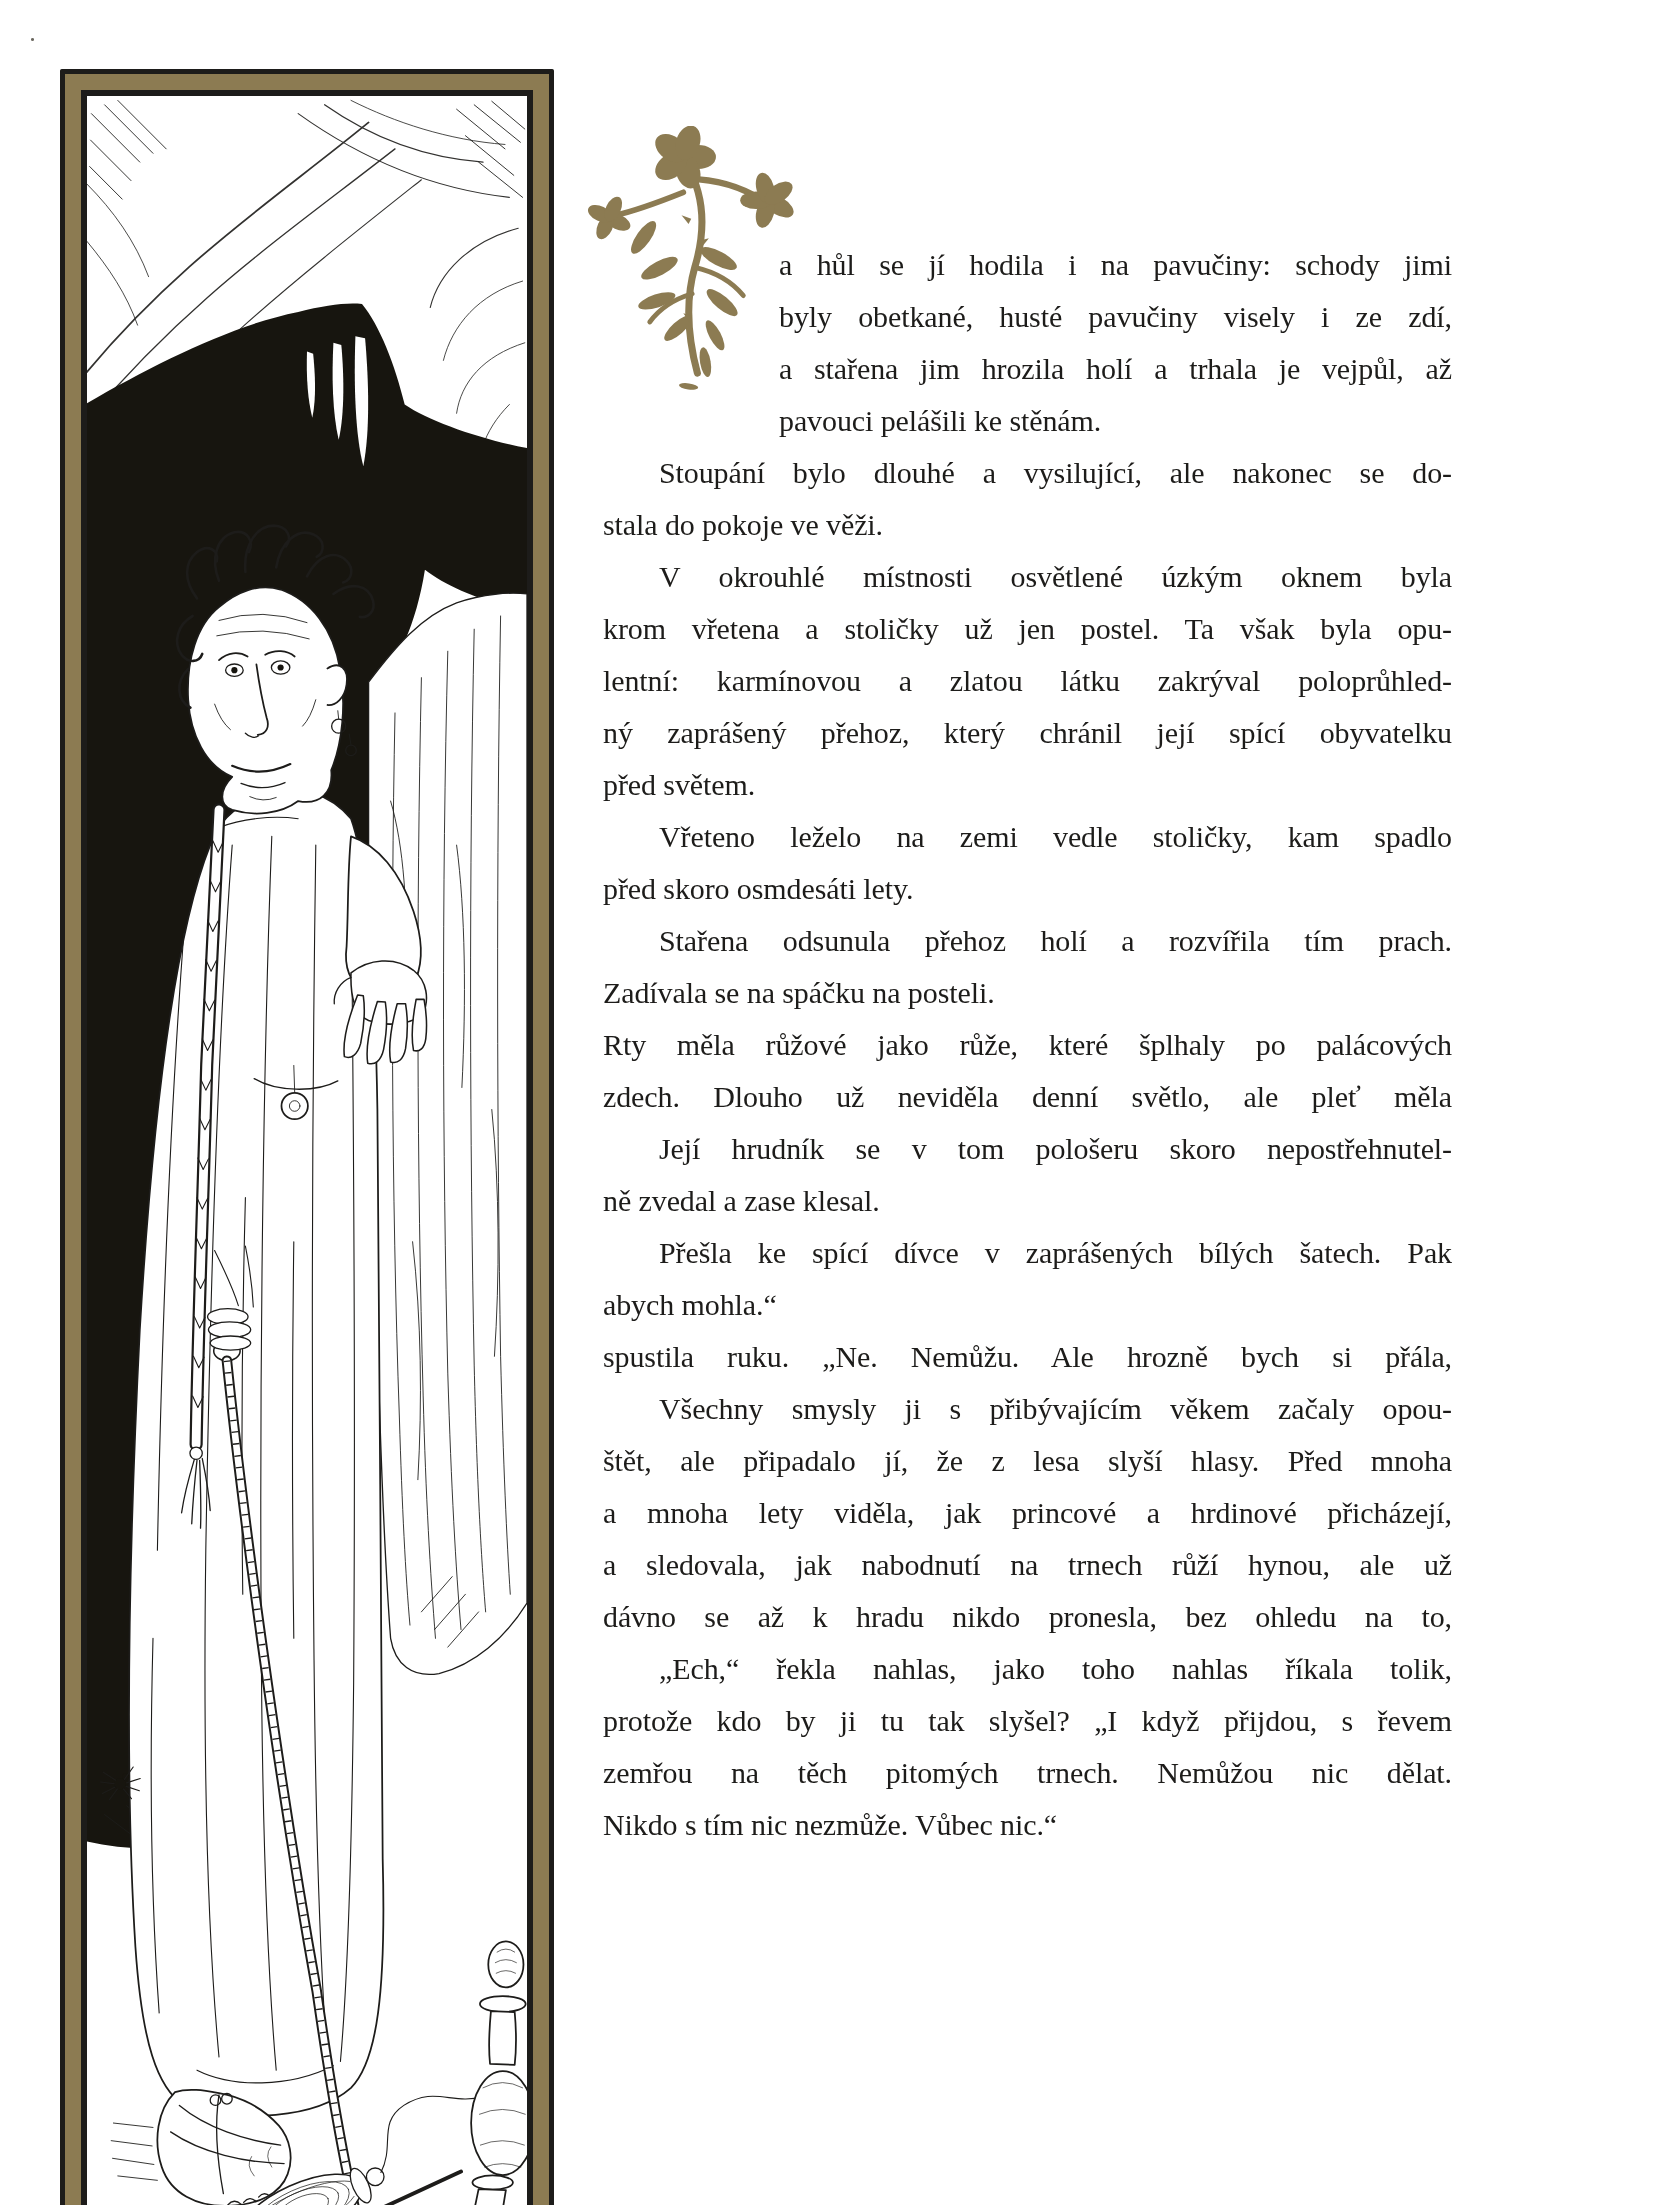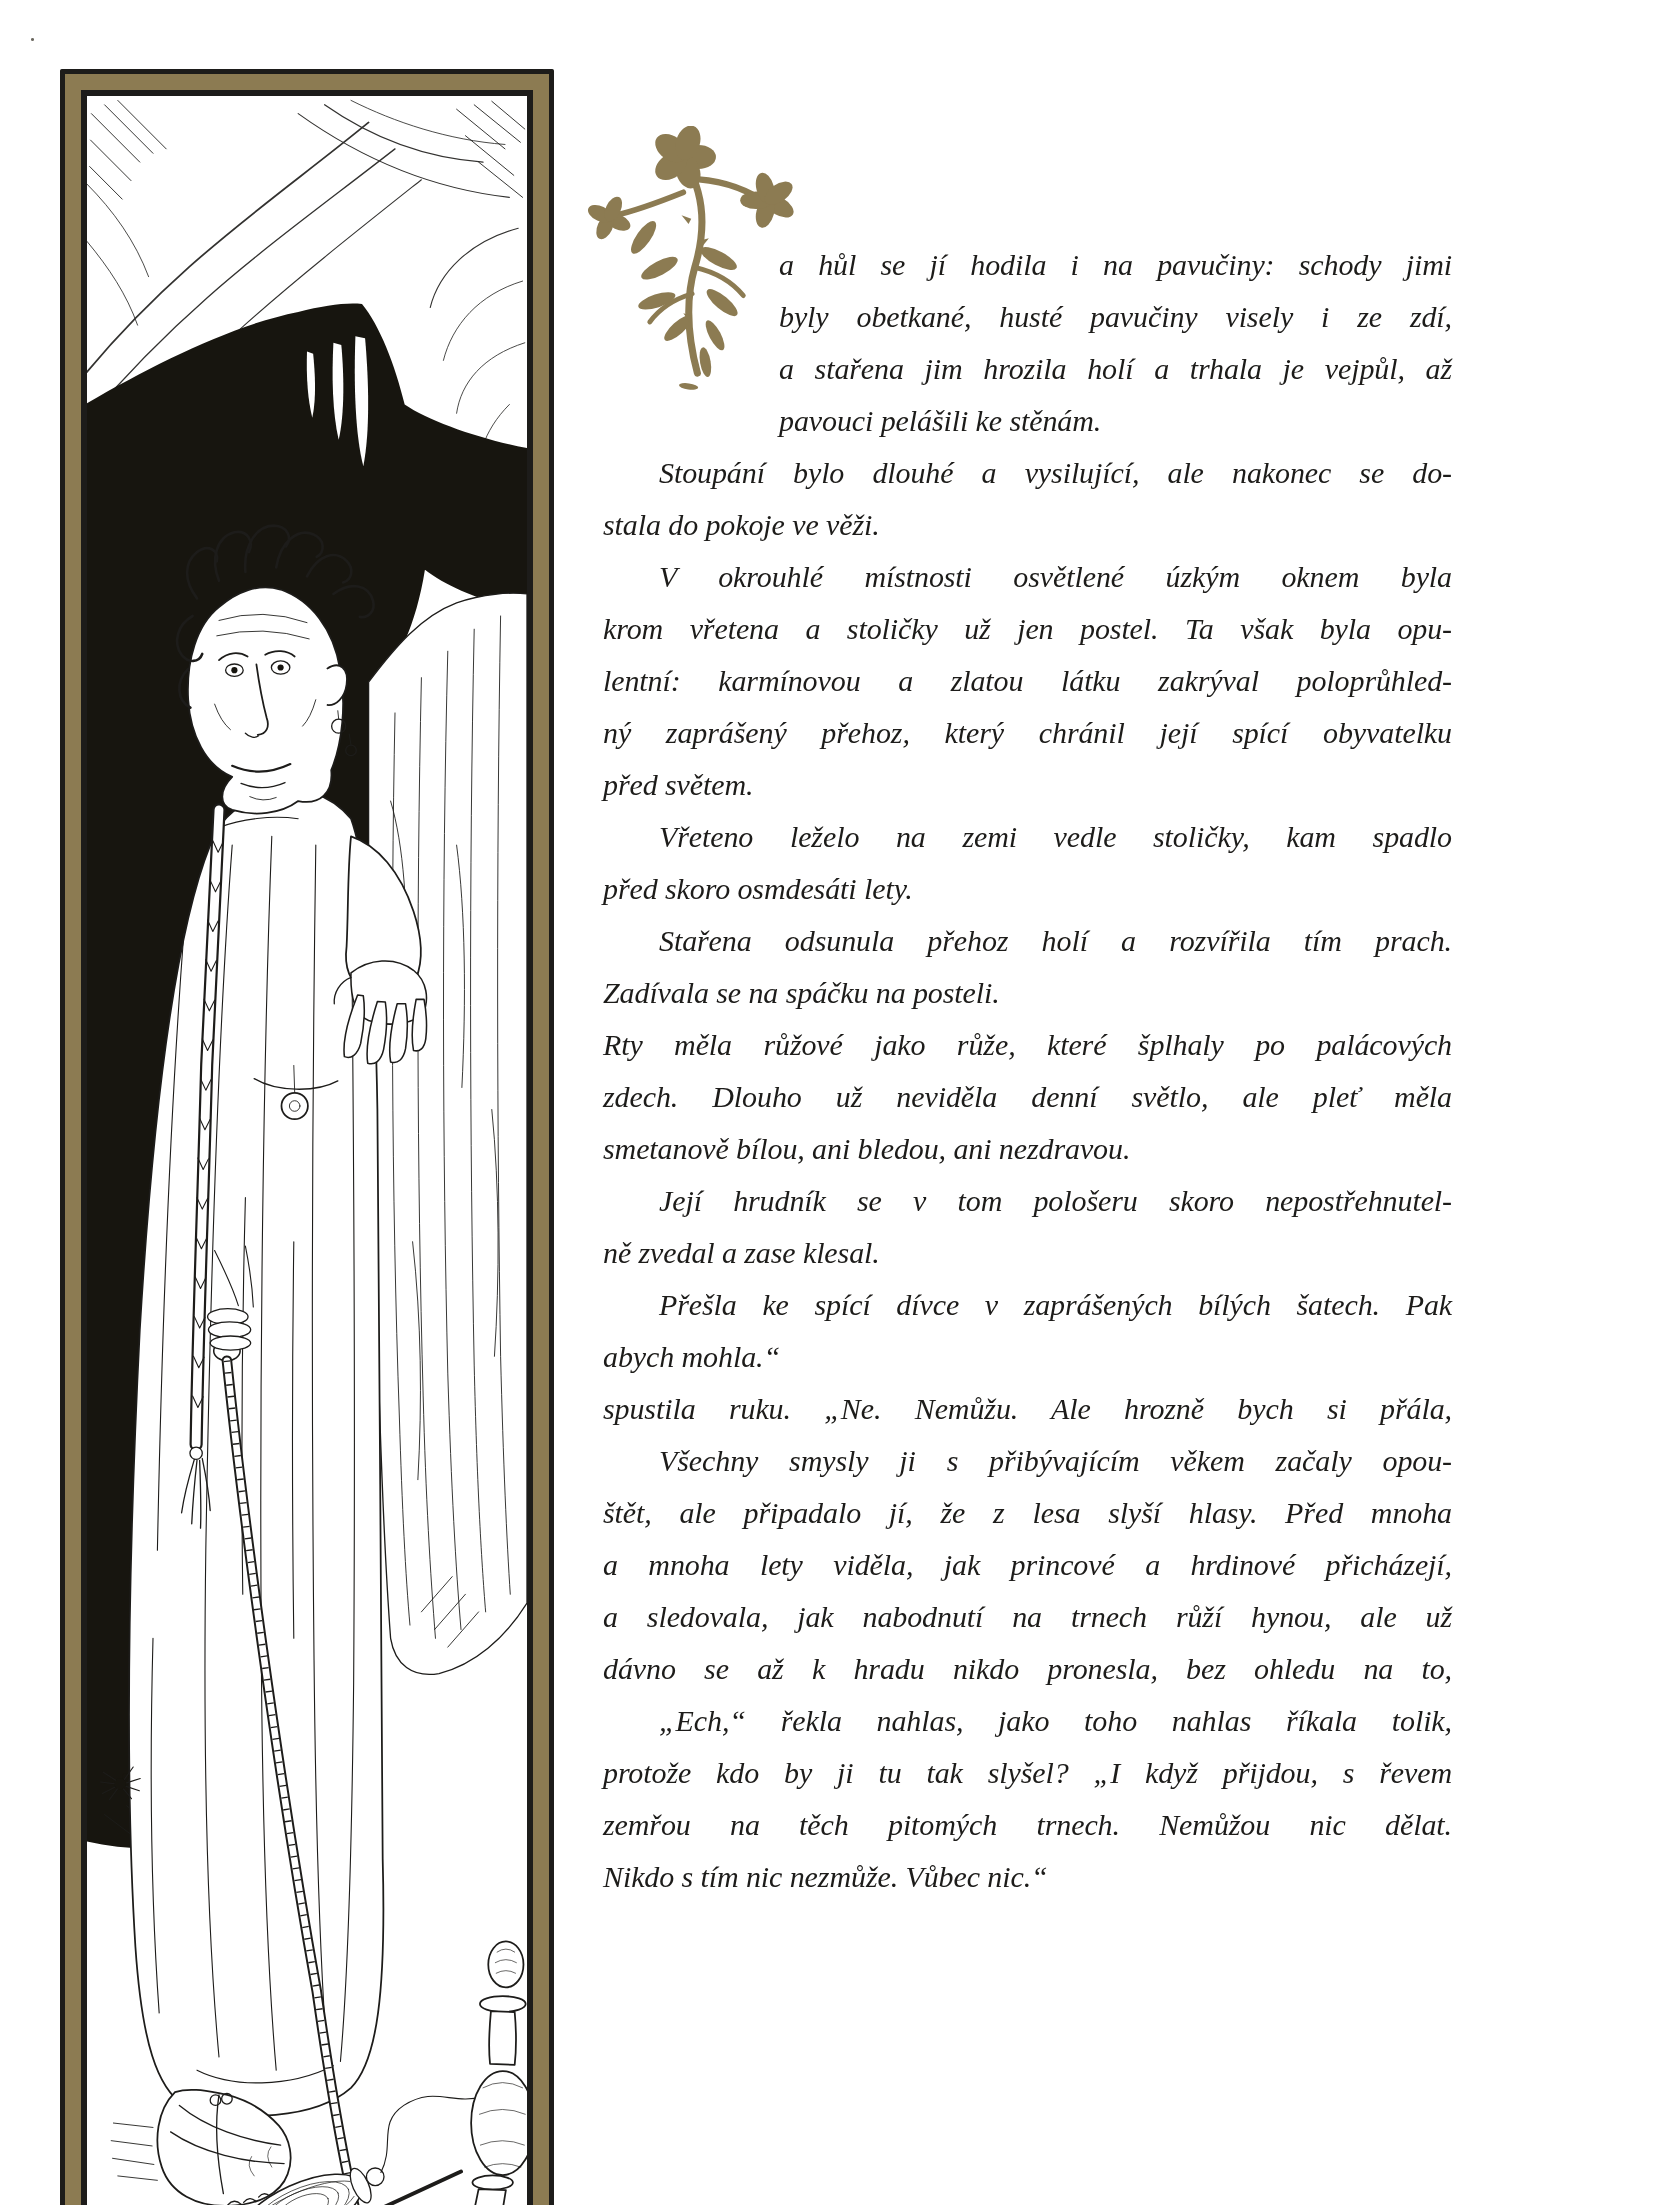--- a/index.html
+++ b/index.html
@@ -18,21 +18,21 @@
 
   
   .ornament{position:absolute;left:573px;top:126px;width:225px;height:265px;}
   .accent-fill{fill:var(--accent);}
   .accent-stroke{stroke:var(--accent);}
 
   
   .textblock{position:absolute;left:603px;top:239px;width:849px;color:var(--ink);
     font-size:30px;line-height:52px;letter-spacing:-0.1px;}
   .para{margin:0;}
-  .line{text-align:justify;text-align-last:justify;white-space:nowrap;font-style:italic;}
+  .line{text-align:justify;text-align-last:justify;white-space:nowrap;}
   .line.last{text-align-last:left;}
   .para.indent .line.first{text-indent:56px;}
   .orn-spacer{float:left;width:176px;height:157px;}
 
   
   .speck{position:absolute;border-radius:50%;background:#6a675f;}
   .speck.s1{left:31px;top:38px;width:3.1px;height:2.6px;}
 
   
   .ik{stroke:var(--ink);fill:none;stroke-linecap:round;stroke-linejoin:round;}
@@ -350,21 +350,20 @@
         <div class="line first">Vřeteno leželo na zemi vedle stoličky, kam spadlo</div>
         <div class="line last">před skoro osmdesáti lety.</div>
       </div>
       <div class="para indent">
         <div class="line first">Stařena odsunula přehoz holí a rozvířila tím prach.</div>
         <div class="line last">Zadívala se na spáčku na posteli.</div>
       </div>
       <div class="para indent">
         <div class="line">Rty měla růžové jako růže, které šplhaly po palácových</div>
         <div class="line">zdech. Dlouho už neviděla denní světlo, ale pleť měla</div>
-        <div class="line last">smetanově bílou, ani bledou, ani nezdravou.</div>
       </div>
       <div class="para indent">
         <div class="line first">Její hrudník se v tom pološeru skoro nepostřehnutel-</div>
         <div class="line last">ně zvedal a zase klesal.</div>
       </div>
       <div class="para indent">
         <div class="line first">Přešla ke spící dívce v zaprášených bílých šatech. Pak</div>
         <div class="line last">abych mohla.“</div>
         <div class="line">spustila ruku. „Ne. Nemůžu. Ale hrozně bych si přála,</div>
       </div>

